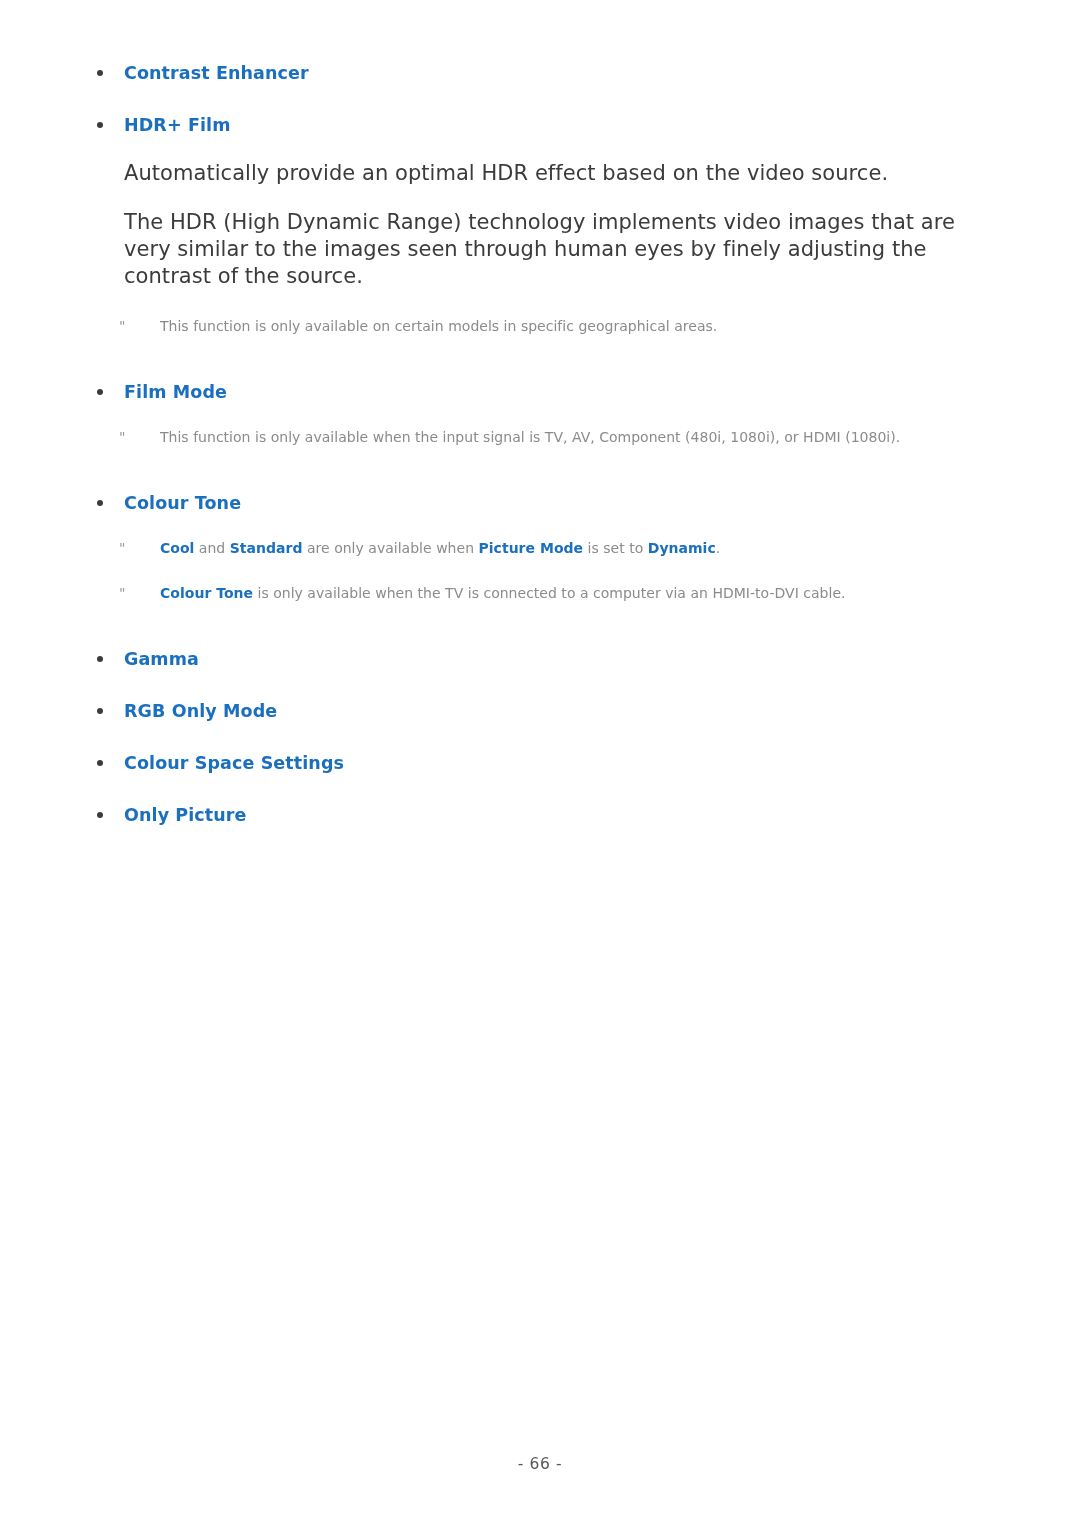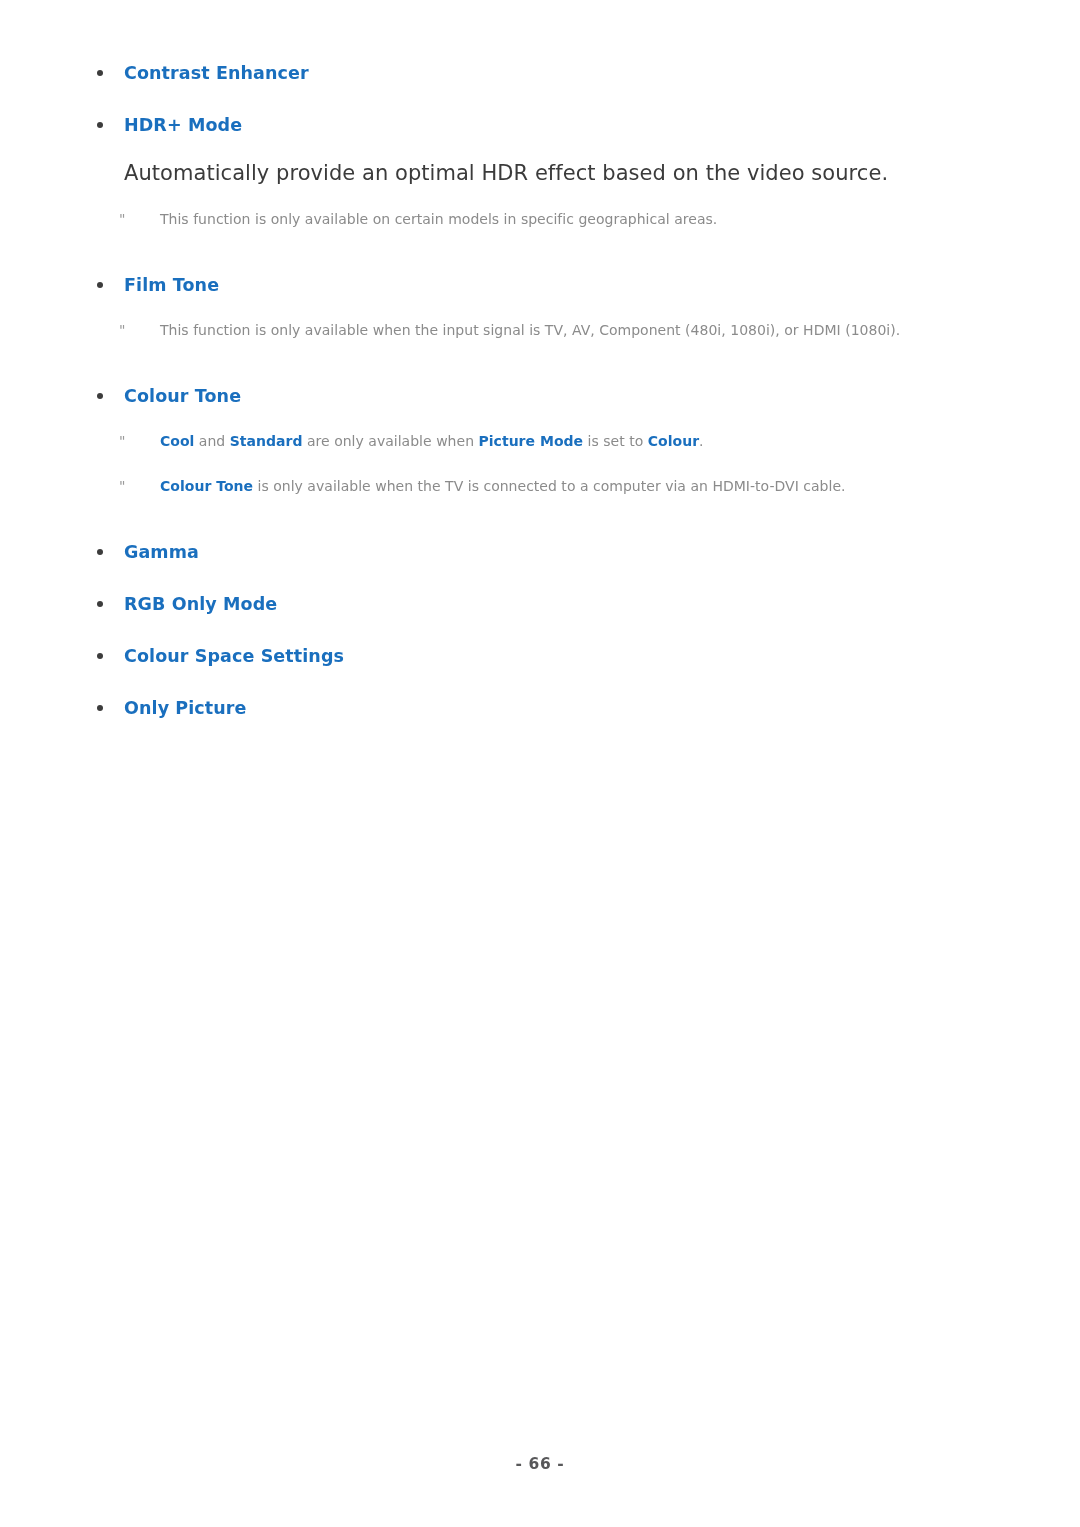--- a/index.html
+++ b/index.html
@@ -100,69 +100,69 @@
   
   .footer {
     position: absolute;
     left: 0;
     top: 1455px;
     width: 1080px;
     text-align: center;
     color: #58585a;
     font-size: 15.5px;
     letter-spacing: 0.6px;
-    font-weight: bold;
   }
 </style>
 </head>
 <body>
 
 <div class="page">
   <div class="content">
 
     <div class="bullet-row gap-tight">
       <span class="dot"></span>
       <span class="link">Contrast Enhancer</span>
     </div>
 
     <div class="bullet-row gap-after-head">
       <span class="dot"></span>
-      <span class="link">HDR+ Mode</span>
+      <span class="link">HDR+ Film</span>
     </div>
 
     <p class="para para-tight">Automatically provide an optimal HDR effect based on the video source.</p>
 
+    <p class="para">The HDR (High Dynamic Range) technology implements video images that are very similar to the images seen through human eyes by finely adjusting the contrast of the source.</p>
 
     <div class="note">
       <span class="mark">"</span>
       <span>This function is only available on certain models in specific geographical areas.</span>
     </div>
 
     <div class="spacer-lg"></div>
 
     <div class="bullet-row gap-after-head">
       <span class="dot"></span>
-      <span class="link">Film Tone</span>
+      <span class="link">Film Mode</span>
     </div>
 
     <div class="note">
       <span class="mark">"</span>
       <span>This function is only available when the input signal is TV, AV, Component (480i, 1080i), or HDMI (1080i).</span>
     </div>
 
     <div class="spacer-lg"></div>
 
     <div class="bullet-row gap-after-head">
       <span class="dot"></span>
       <span class="link">Colour Tone</span>
     </div>
 
     <div class="note">
       <span class="mark">"</span>
-      <span class="term">Cool</span><span> and </span><span class="term">Standard</span><span> are only available when </span><span class="term">Picture Mode</span><span> is set to </span><span class="term">Colour</span><span>.</span>
+      <span class="term">Cool</span><span> and </span><span class="term">Standard</span><span> are only available when </span><span class="term">Picture Mode</span><span> is set to </span><span class="term">Dynamic</span><span>.</span>
     </div>
 
     <div class="note">
       <span class="mark">"</span>
       <span class="term">Colour Tone</span><span> is only available when the TV is connected to a computer via an HDMI-to-DVI cable.</span>
     </div>
 
     <div class="spacer-lg"></div>
 
 

